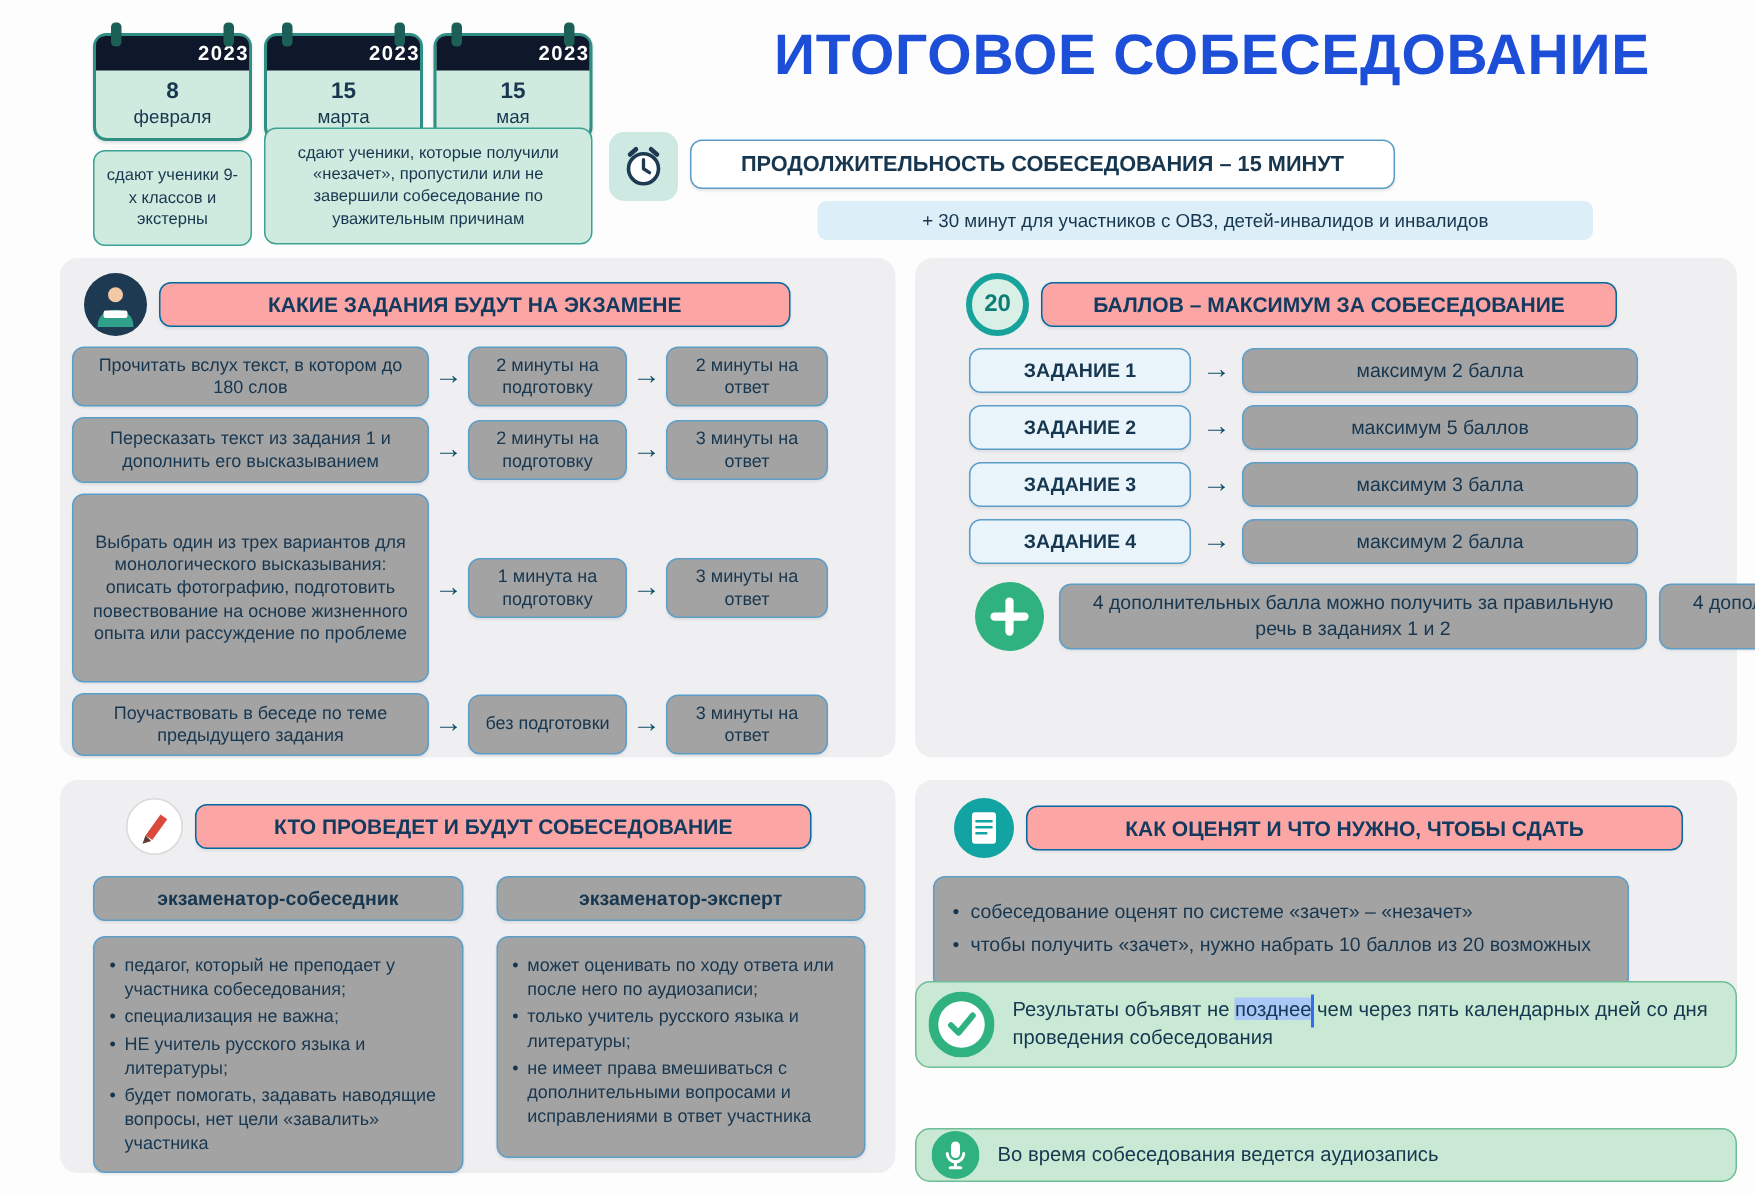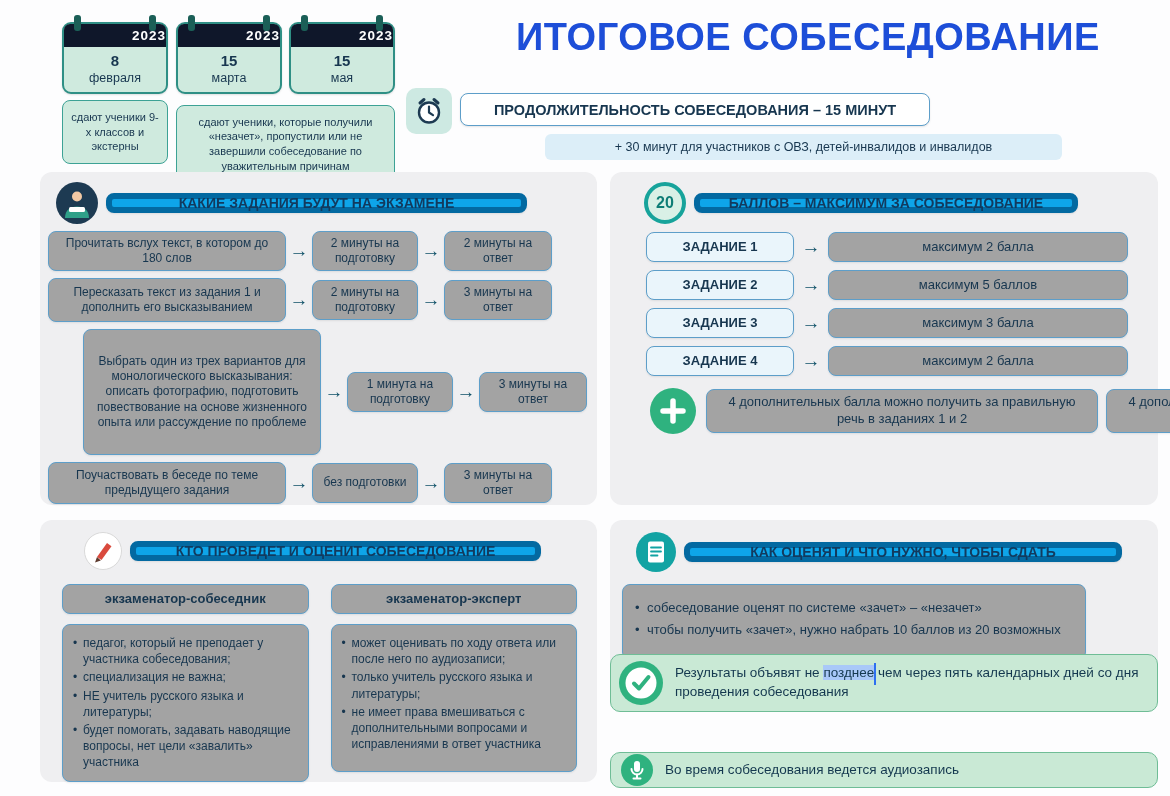--- a/index.html
+++ b/index.html
@@ -11,61 +11,61 @@
   .cal-1 { left: 62px; } .cal-2 { left: 176px; } .cal-3 { left: 289px; }
   .cal-header { position: relative; height: 23px; background: #0f172a; border-radius: 6px 6px 0 0; color: #fff; font-weight: bold; font-size: 13.5px; display: flex; align-items: center; justify-content: flex-end; letter-spacing: 1px; }
   .pin { position: absolute; top: -9px; width: 7px; height: 16px; background: #1b5f57; border-radius: 3px; }
   .pin-left { left: 10px; } .pin-right { right: 10px; }
   .cal-body { padding: 5px 2px 7px; text-align: center; }
   .cal-day { font-weight: bold; font-size: 15px; }
   .cal-month { font-weight: normal; font-size: 12.5px; margin-top: 2px; }
 
   .note { position: absolute; background: #cfeade; border: 1.5px solid #3da295; border-radius: 8px; display: flex; align-items: center; justify-content: center; text-align: center; font-size: 11px; line-height: 1.32; padding: 4px 6px; }
   .note-1 { left: 62px; top: 100px; width: 106px; height: 64px; }
-  .note-2 { left: 176px; top: 105px; width: 219px; height: 78px; }
+  .note-2 { left: 176px; top: 85px; width: 219px; height: 78px; }
 
   
   .title { position: absolute; left: 458px; top: 16px; width: 700px; text-align: center; font-size: 38px; font-weight: bold; color: #1d4ed8; letter-spacing: .5px; }
   .clock-chip { position: absolute; left: 406px; top: 88px; width: 46px; height: 46px; background: #cde9e2; border-radius: 10px; display: flex; align-items: center; justify-content: center; }
   .duration-box { position: absolute; left: 460px; top: 93px; width: 470px; height: 33px; background: #ffffff; border: 1.6px solid #5d9ec9; border-radius: 8px; display: flex; align-items: center; justify-content: center; font-weight: bold; font-size: 14.5px; box-shadow: 0 1px 2px rgba(0,0,0,.1); }
   .extra-box { position: absolute; left: 545px; top: 134px; width: 517px; height: 26px; background: #dceef8; border-radius: 6px; display: flex; align-items: center; justify-content: center; font-size: 12.5px; }
 
   
   .panel { position: absolute; background: #efeff1; border-radius: 12px; }
   .panel-tasks { left: 40px; top: 172px; width: 557px; height: 333px; }
   .panel-points { left: 610px; top: 172px; width: 548px; height: 333px; }
   .panel-examiners { left: 40px; top: 520px; width: 557px; height: 262px; }
   .panel-grading { left: 610px; top: 520px; width: 548px; height: 152px; }
 
   .panel-header { display: flex; align-items: center; gap: 8px; }
   .tasks-header { margin: 10px 70px 0 16px; }
   .points-header { margin: 10px 80px 0 34px; }
   .exam-header { margin: 12px 56px 0 44px; }
   .grading-header { margin: 12px 36px 0 26px; }
-  .pill { flex: 1; height: 20px; background: #0ea5e9; border: 6px solid #0369a1; border-radius: 8px; display: flex; align-items: center; justify-content: center; font-weight: bold; font-size: 14px; color: #123a5e; box-shadow: 0 1px 2px rgba(0,0,0,.08); }
+  .pill { flex: 1; height: 30px; background: #fca5a5; border: 1px solid #0369a1; border-radius: 8px; display: flex; align-items: center; justify-content: center; font-weight: bold; font-size: 14px; color: #123a5e; box-shadow: 0 1px 2px rgba(0,0,0,.08); }
 
   .icon-circle { border-radius: 50%; display: flex; align-items: center; justify-content: center; flex: none; }
   .badge-20 { width: 42px; height: 42px; border-radius: 50%; background: #d9f0e6; border: 4px solid #17a39b; color: #0e7d76; font-weight: bold; font-size: 16px; display: flex; align-items: center; justify-content: center; flex: none; }
 
   .box { background: #a3a3a3; border: 1.5px solid #5d9ec9; border-radius: 8px; display: flex; align-items: center; justify-content: center; text-align: center; padding: 3px 6px; box-shadow: 0 1px 2px rgba(0,0,0,.08); line-height: 1.28; }
 
   
   .task-row { display: flex; align-items: center; margin: 7px 0 0 8px; }
   .t-box { width: 238px; font-size: 12px; }
   .time-box { width: 106px; min-height: 40px; font-size: 12px; }
   .ans-box { width: 108px; min-height: 40px; font-size: 12px; }
-  .h40 { min-height: 40px; } .h44 { min-height: 44px; } .h126 { min-height: 126px; margin-left: 35px; } .h42 { min-height: 42px; }
+  .h40 { min-height: 40px; } .h44 { min-height: 44px; } .h126 { min-height: 126px; } .h42 { min-height: 42px; }
   .arrow { width: 26px; text-align: center; color: #0d4f66; font-size: 19px; font-weight: bold; flex: none; }
   .arrow::before { content: "→"; }
 
   
   .points-row { display: flex; align-items: center; margin: 8px 0 0 36px; }
   .points-row .arrow { width: 34px; }
   .label-box { width: 148px; min-height: 30px; font-weight: bold; font-size: 13px; background: #eaf5fb; }
-  .points-box { width: 300px; min-height: 30px; font-size: 13px; }
+  .points-box { width: 264px; min-height: 30px; font-size: 13px; }
   .bonus { display: flex; align-items: center; margin: 12px 0 0 40px; gap: 10px; }
   .bonus-col { display: flex; flex-direction: row; gap: 8px; }
   .bonus-box { width: 392px; min-height: 44px; font-size: 13px; }
 
   
   .columns { display: flex; gap: 22px; margin: 14px 20px 0 22px; }
   .col { flex: 1; }
   .col-title { min-height: 30px; font-weight: bold; font-size: 13px; }
   .col-bullets { margin-top: 10px; min-height: 148px; align-items: flex-start; justify-content: flex-start; text-align: left; padding: 8px 8px 8px 10px; font-size: 12px; }
   ul.blist { list-style: none; width: 100%; }
@@ -229,21 +229,21 @@
 
   <section class="panel panel-examiners">
     <div class="panel-header exam-header">
       <span class="icon-circle">
         <svg width="38" height="38" viewBox="0 0 38 38">
           <circle cx="19" cy="19" r="18.5" fill="#fff" stroke="#d9d9d9"></circle>
           <path d="M13 25 L23 11 L27.5 14.2 L17.5 28 Z" fill="#d94a3d"></path>
           <path d="M13 25 L11 30.5 L16.8 28.6 Z" fill="#5d3a2e"></path>
         </svg>
       </span>
-      <div class="pill">КТО ПРОВЕДЕТ И ОЦЕНИТ СОБЕСЕДОВАНИЕ</div>
+      <div class="pill">КТО ПРОВЕДЕТ И БУДУТ СОБЕСЕДОВАНИЕ</div>
     </div>
 
     <div class="columns">
       <div class="col">
         <div class="box col-title">экзаменатор-собеседник</div>
         <div class="box col-bullets">
           <ul class="blist">
             <li>педагог, который не преподает у участника собеседования;</li>
             <li>специализация не важна;</li>
             <li>НЕ учитель русского языка и литературы;</li>

